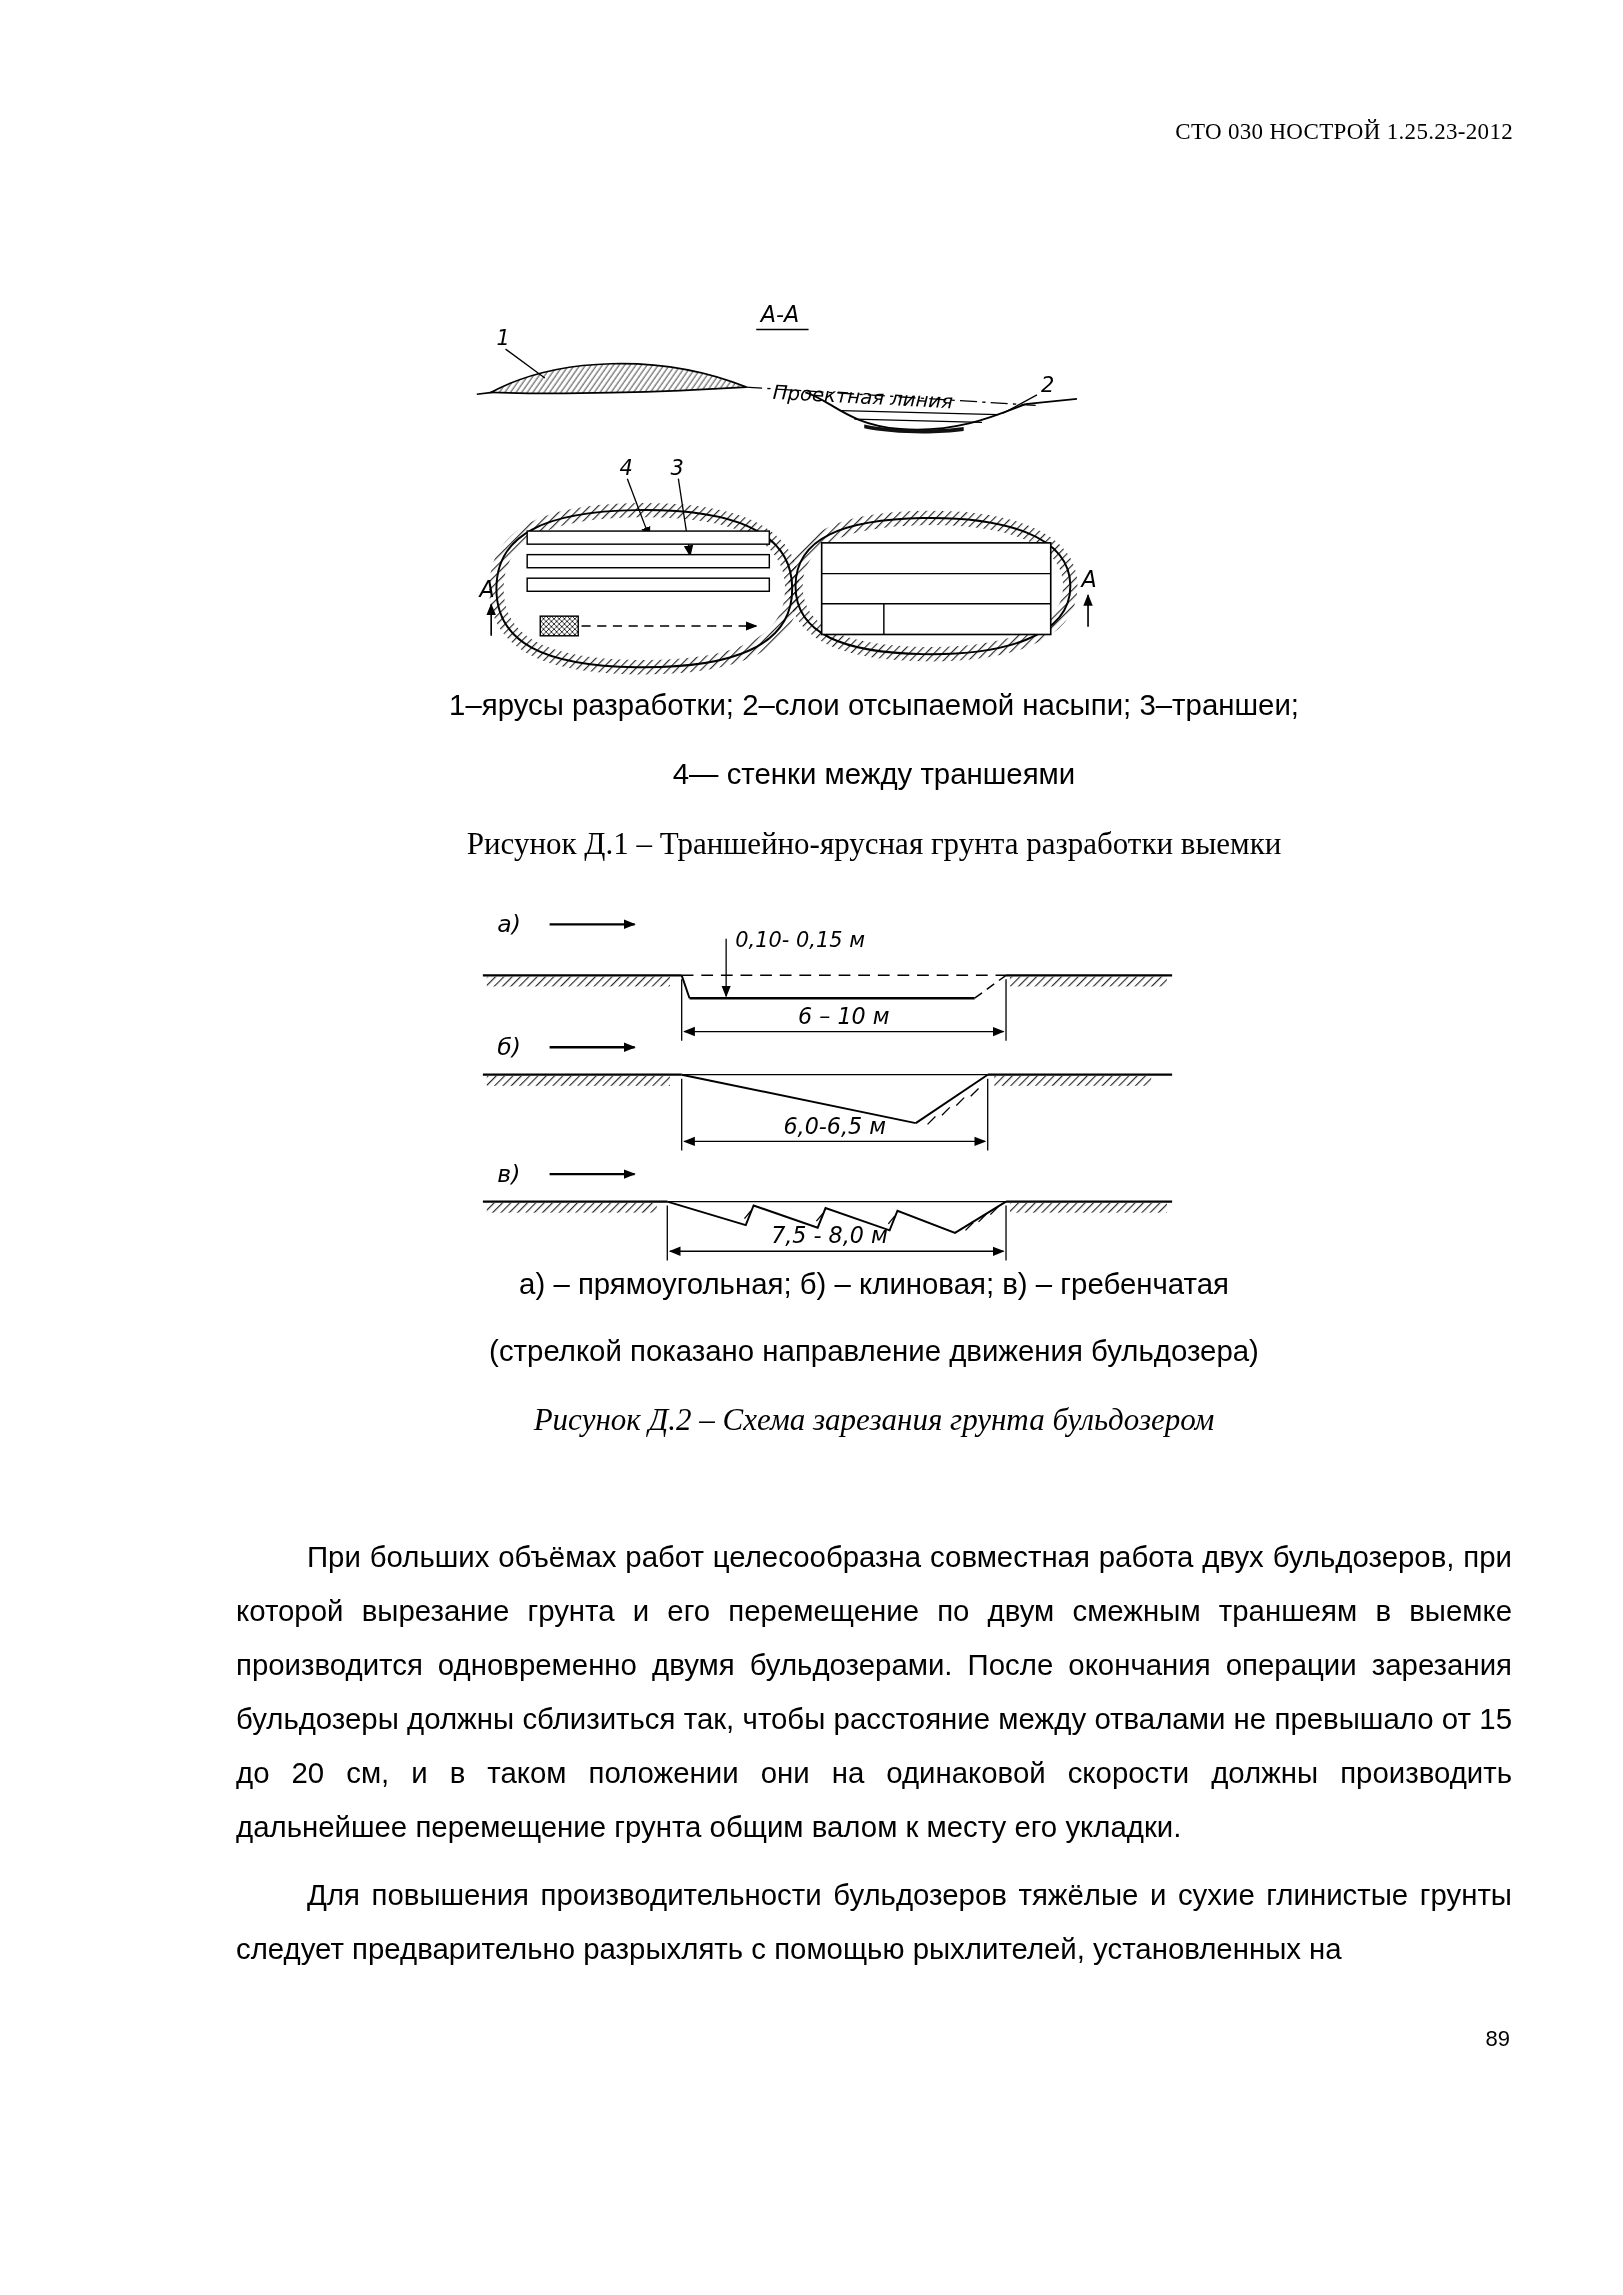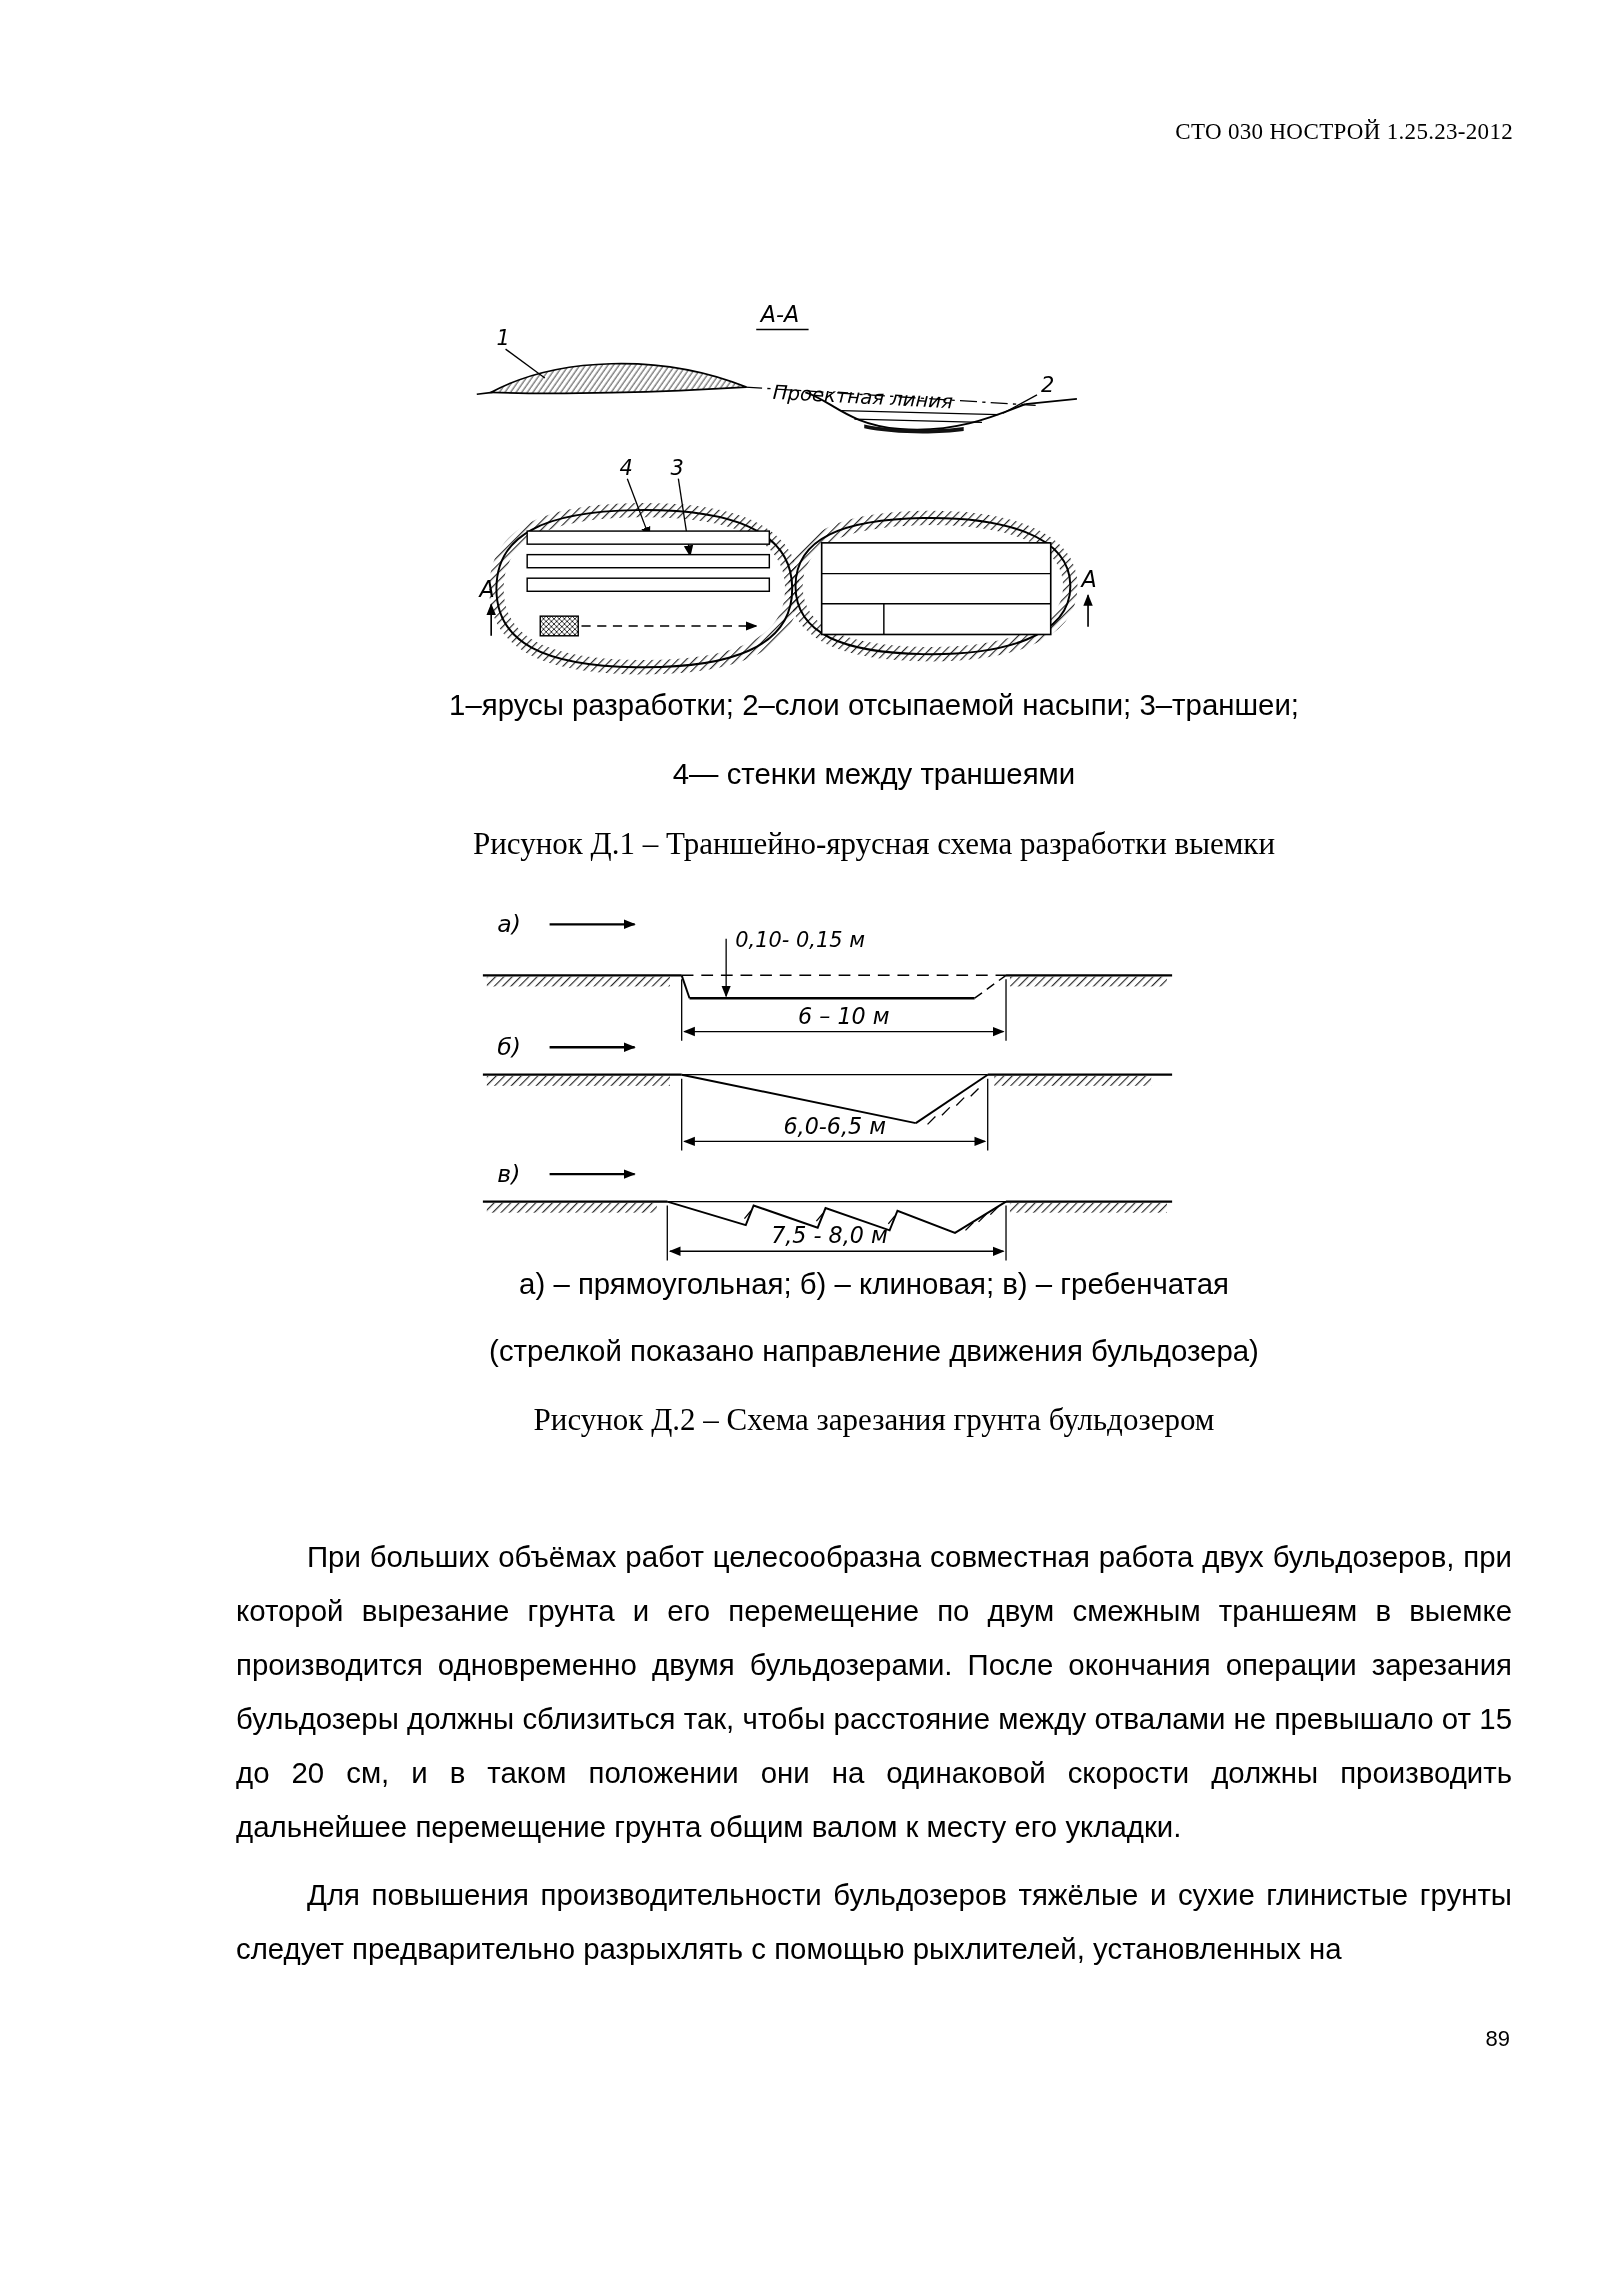--- a/index.html
+++ b/index.html
@@ -122,21 +122,21 @@
 
       <text class="lbl" x="22" y="462" font-size="34">А</text>
       <line x1="40" y1="522" x2="40" y2="474" stroke="#000" stroke-width="2.5" marker-end="url(#arr1)"></line>
       <text class="lbl" x="942" y="448" font-size="34">А</text>
       <line x1="952" y1="508" x2="952" y2="460" stroke="#000" stroke-width="2.5" marker-end="url(#arr1)"></line>
     </g>
   </svg>
 
   <div class="caption" style="top:688px;">1–ярусы разработки; 2–слои отсыпаемой насыпи; 3–траншеи;</div>
   <div class="caption" style="top:757px;">4— стенки между траншеями</div>
-  <div class="caption fig-title" style="top:826px;">Рисунок Д.1 – Траншейно-ярусная схема разработки выемки</div>
+  <div class="caption fig-title" style="top:826px;">Рисунок Д.1 – Траншейно-ярусная грунта разработки выемки</div>
 
   <svg class="fig" style="left:471px; top:906px;" width="713" height="376" viewBox="0 0 1090 575">
     <defs>
       <marker id="arr2" markerWidth="18" markerHeight="18" refX="9" refY="5" orient="auto-start-reverse" markerUnits="userSpaceOnUse" viewBox="0 0 10 10">
         <path d="M0,1 L10,5 L0,9 Z" fill="#000"></path>
       </marker>
       <pattern id="h2" width="9" height="9" patternUnits="userSpaceOnUse" patternTransform="rotate(45)">
         <line x1="4" y1="0" x2="4" y2="9" stroke="#000" stroke-width="1.5"></line>
       </pattern>
     </defs>
@@ -204,21 +204,21 @@
 
       <line x1="300" y1="458" x2="300" y2="542" stroke="#000" stroke-width="2"></line>
       <line x1="818" y1="458" x2="818" y2="542" stroke="#000" stroke-width="2"></line>
       <line x1="304" y1="528" x2="814" y2="528" stroke="#000" stroke-width="2" marker-start="url(#arr2)" marker-end="url(#arr2)"></line>
       <text class="lbl" x="548" y="516" font-size="34" text-anchor="middle">7,5 - 8,0 м</text>
     </g>
   </svg>
 
   <div class="caption" style="top:1267px;">а) – прямоугольная; б) – клиновая; в) – гребенчатая</div>
   <div class="caption" style="top:1334px;">(стрелкой показано направление движения бульдозера)</div>
-  <div class="caption fig-title" style="top:1402px;">Рисунок Д.2 – Схема зарезания грунта бульдозером</div>
+  <div class="caption fig-title" style="top:1402px;font-style:italic;">Рисунок Д.2 – Схема зарезания грунта бульдозером</div>
 
   <div class="body-text">
     <p>При больших объёмах работ целесообразна совместная работа двух бульдозеров, при которой вырезание грунта и его перемещение по двум смежным траншеям в выемке производится одновременно двумя бульдозерами. После окончания операции зарезания бульдозеры должны сблизиться так, чтобы расстояние между отвалами не превышало от 15 до 20 см, и в таком положении они на одинаковой скорости должны производить дальнейшее перемещение грунта общим валом к месту его укладки.</p>
     <p>Для повышения производительности бульдозеров тяжёлые и сухие глинистые грунты следует предварительно разрыхлять с помощью рыхлителей, установленных на</p>
   </div>
 
   <div class="page-num">89</div>
 
 </div>
 

